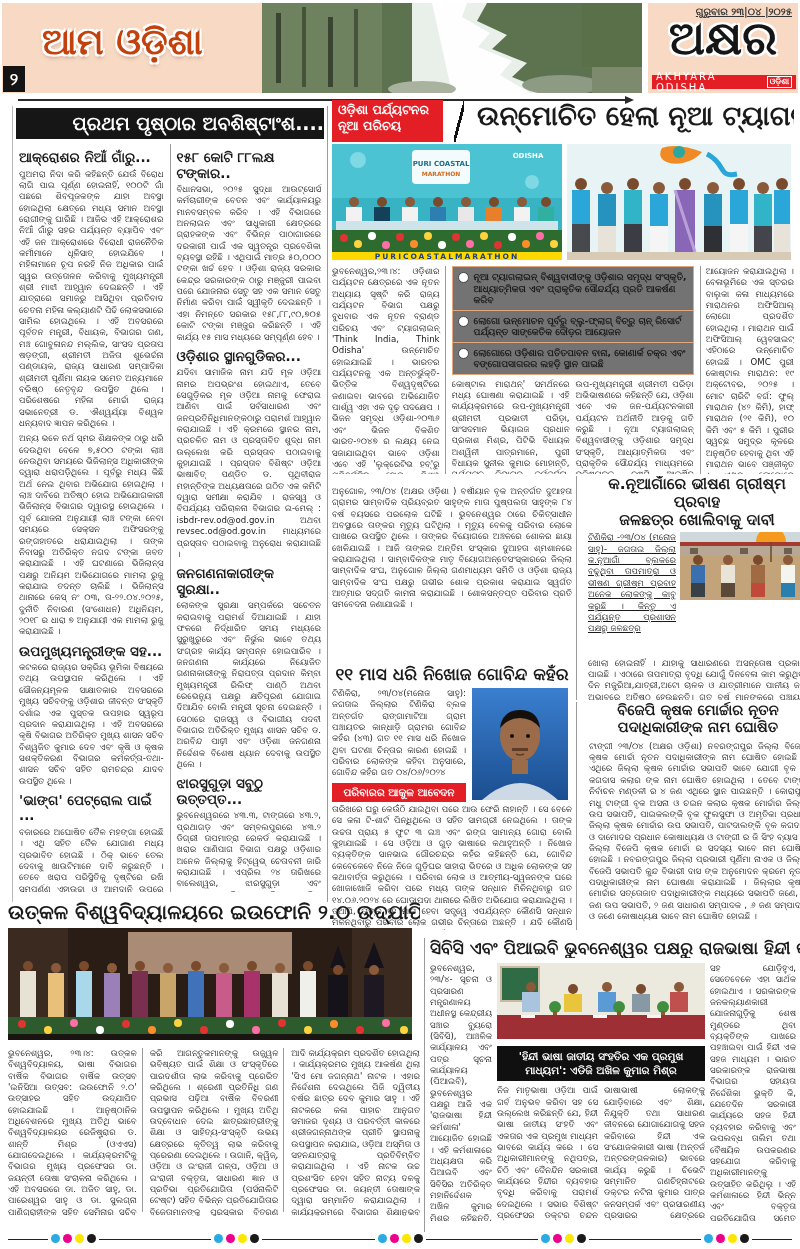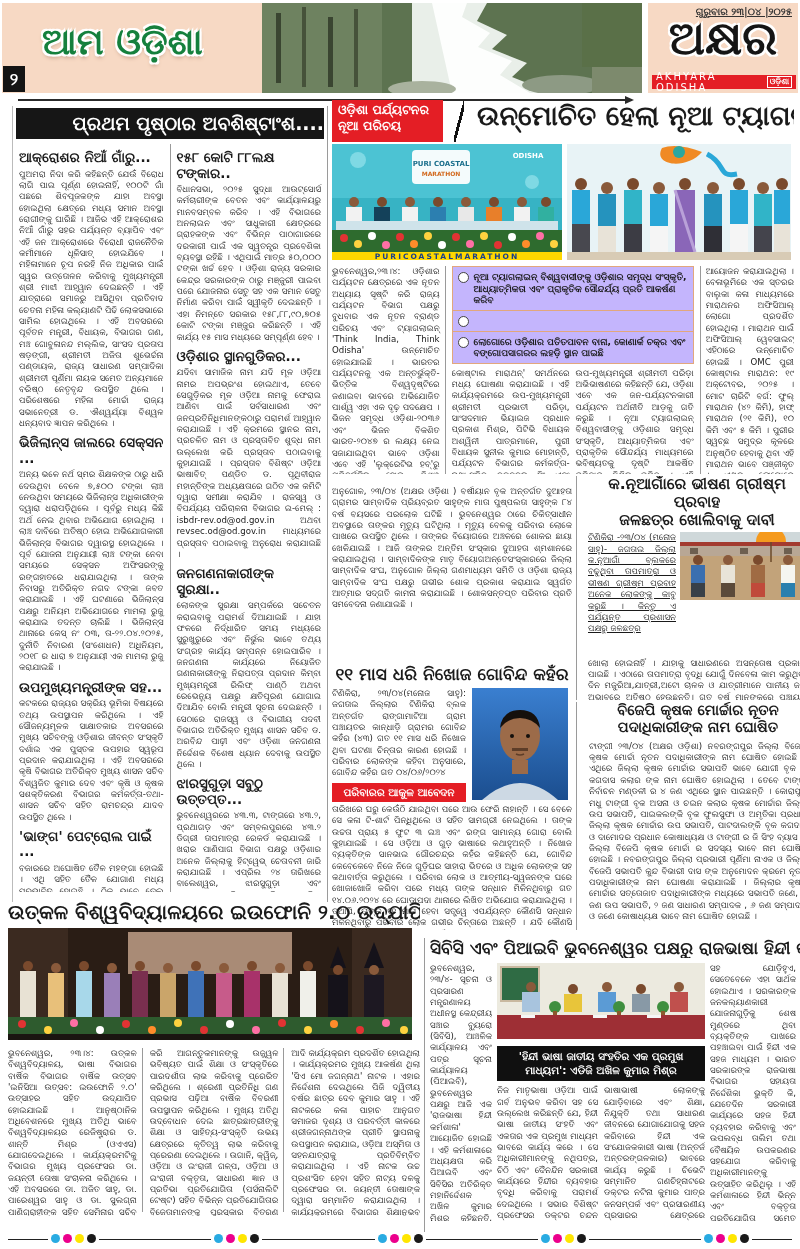--- a/index.html
+++ b/index.html
@@ -2,21 +2,21 @@
 <html><head>
 <meta charset="utf-8">
 <style>
   html,body{margin:0;padding:0;background:#fff;}
   .page{position:relative;width:800px;height:1249px;background:#fff;
         font-family:"DejaVu Sans",sans-serif;color:#1a1a1a;overflow:hidden;}
 
   
   .mast-banner{position:absolute;top:3px;left:2px;width:640px;height:90px;
                background:#f7d9c4;overflow:hidden;}
-  .section-title{position:absolute;left:34px;top:18px;font-size:36px;font-weight:bold;color:#15803d;
+  .section-title{position:absolute;left:34px;top:18px;font-size:36px;font-weight:bold;color:#c2410c;
                  text-shadow:-2px -2px 0 #fff,2px -2px 0 #fff,-2px 2px 0 #fff,2px 2px 0 #fff,0 3px 4px #b9937e;padding-left:6px;}
   .waterfall{position:absolute;right:0;top:0;}
   .pageno{position:absolute;left:1px;bottom:1px;width:22px;height:26px;background:#141414;color:#fff;
           font-size:17px;font-weight:bold;display:flex;align-items:center;justify-content:center;}
   .brand-block{position:absolute;top:3px;left:648px;width:150px;height:90px;background:#f7d9c4;}
   .brand-date{position:absolute;top:3px;right:6px;font-size:10px;font-weight:bold;color:#333;text-decoration:underline;}
   .brand-name{position:absolute;top:8px;left:0;width:100%;text-align:center;font-size:46px;font-weight:bold;color:#151515;
               text-shadow:-2px -2px 0 #fff,2px -2px 0 #fff,-2px 2px 0 #fff,2px 2px 0 #fff;}
   .brand-band{position:absolute;bottom:4px;left:4px;right:2px;height:14px;background:#e41e25;
               display:flex;align-items:center;gap:4px;padding:0 4px;}
@@ -44,21 +44,21 @@
   .lead-head{display:flex;align-items:stretch;height:42px;margin-bottom:2px;gap:11px;}
   .kicker{background:#e41e25;color:#fff;font-weight:bold;font-size:12.5px;line-height:1.25;
           padding:2px 6px;width:118px;}
   .slash{width:12px;background:linear-gradient(105deg,transparent 46%,#111 46%,#111 60%,transparent 60%);}
   .lead-hl{font-size:27px;font-weight:bold;line-height:1.0;margin:2px 0 0 2px;white-space:nowrap;overflow:hidden;}
   .lead-photos{display:flex;gap:5px;height:118px;margin-bottom:4px;}
   .lead-body{display:flex;gap:6px;height:208px;overflow:hidden;}
   .lcol1{width:112px;overflow:hidden;}
   .lmid{width:252px;overflow:hidden;}
   .lcol4{width:92px;overflow:hidden;border-left:1px solid #9a9a9a;padding-left:5px;}
-  .bulletbox{background:#c4b5fd;border:1px solid #e2a77d;margin-bottom:4px;}
+  .bulletbox{background:#737373;border:1px solid #e2a77d;margin-bottom:4px;}
   .brow{display:flex;gap:5px;padding:4px 5px;border-bottom:1px solid #e2a77d;}
   .brow:last-child{border-bottom:none;}
   .bdot{flex:0 0 9px;width:9px;height:9px;border:1.5px solid #444;border-radius:50%;background:#fff;margin-top:1px;}
   .btext{font-size:9.2px;font-weight:bold;line-height:1.25;text-align:left;}
   .lmid-cols{display:flex;gap:6px;overflow:hidden;}
   .lmid-cols p{width:50%;}
 
   
   .art-matru{position:absolute;left:332px;top:486px;width:240px;height:176px;overflow:hidden;}
   .art-matru h2{font-size:20px;font-weight:bold;text-align:center;margin:0 0 4px;}
@@ -138,21 +138,20 @@
     </div>
     <div class="rule-arrow"></div>
   </header>
 
   <aside class="leftblock">
     <div class="lb-banner">ପ୍ରଥମ ପୃଷ୍ଠାର ଅବଶିଷ୍ଟାଂଶ....</div>
     <div class="lb-cols">
       <div class="lb-col colrule">
         <h3 class="art">ଆକ୍ରୋଶର ନିଆଁ ଗାଁରୁ...</h3>
         <p class="body">ପୁଅମରା ନିଦା କରି କହିଛନ୍ତି ଯେଉଁ ବିରୋଧ ଲାଗି ପାଇ ପୂର୍ଣ୍ଣ ହୋଇନାହିଁ, ୧୦୦ଟି ଗାଁ ପଛରେ ଶିବପୂଜକଙ୍କ ଯାହା ଅବସ୍ଥା ହୋଇଥିଲା କ୍ଷେତ୍ରେ ମଧ୍ୟ ସମାନ ଅବସ୍ଥା ରୋଗୀଙ୍କୁ ଘାରିଛି । ଆଜିର ଏହି ଆକ୍ରୋଶର ନିଆଁ ଗାଁରୁ ସହର ପର୍ଯ୍ୟନ୍ତ ବ୍ୟାପିବ ଏବଂ ଏହି ଜନ ଆକ୍ରୋଶରେ ବିରୋଧୀ ରାଜନୈତିକ କର୍ମୀମାନେ ଧୂଳିସାତ୍ ହୋଇଯିବେ । ମହିଳାମାନେ ଚୂପ ନରହି ନିଜ ଅଧିକାର ପାଇଁ ସ୍ୱର ଉତ୍ତୋଳନ କରିବାକୁ ମୁଖ୍ୟମନ୍ତ୍ରୀ ଶ୍ରୀ ମାଝୀ ଆହ୍ୱାନ ଦେଇଛନ୍ତି । ଏହି ଯାତ୍ରାରେ ସମାଜରୁ ଆସିଥିବା ପ୍ରତିବାଦ ଚେତନା ମହିଳା କଲ୍ୟାଣଟି ପିଢି ଲୋକସଭାରେ ସାମିଲ ହୋଇଥିଲେ । ଏହି ଅବସରରେ ପୂର୍ବତନ ମନ୍ତ୍ରୀ, ବିଧାୟକ, ବିଭାଗର ଗଣ, ମଞ୍ଚ ଗୋବୁଳାନନ୍ଦ ମଲ୍ଲିକ, ସାଂସଦ ପ୍ରତାପ ଷଡ଼ଙ୍ଗୀ, ଶ୍ରୀମତୀ ଅଜିତା ଶୁଭେର୍ଚ୍ଚନା ପଣ୍ଡାୟକ, ରାଜ୍ୟ ସାଧାରଣ ସମ୍ପାଦିକା ଶ୍ରୀମତୀ ପୂର୍ଣିମା ନାୟକ ସମେତ ଅନ୍ୟମାନେ ବରିଷ୍ଠ ନେତୃବୃନ୍ଦ ଉପସ୍ଥିତ ଥିଲେ । ପରିଶେଷରେ ମହିଳା ମୋର୍ଚ୍ଚା ରାଜ୍ୟ ସଭାନେତ୍ରୀ ଡ. ଐଶ୍ୱର୍ଯ୍ୟା ବିଶ୍ୱଳ ଧନ୍ୟବାଦ ଜ୍ଞାପନ କରିଥିଲେ ।</p>
-        <h3 class="art">ଭିଜିଲାନ୍ସ ଜାଲରେ ସେକ୍ସନ ...</h3>
         <p class="body">ଅନ୍ୟ ଭଳେ ନର୍ଥ ସ୍ମର ଶିକ୍ଷକଙ୍କ ଠାରୁ ଧରି ଦେଉଥିବା ବେଳେ ୭,୫୦୦ ଟଙ୍କା ଲାଞ୍ଚ ନେଉଥିବା ସମୟରେ ଭିଜିଲାନ୍ସ ଅଧିକାରୀଙ୍କ ଦ୍ୱାରା ଧରାପଡ଼ିଥିଲେ । ପୂର୍ବରୁ ମଧ୍ୟ କିଛି ଅର୍ଥ ନେଇ ଥିବାର ଅଭିଯୋଗ ହୋଇଥିଲା । ଲାଞ୍ଚ ଦାବିରେ ଅତିଷ୍ଠ ହୋଇ ଅଭିଯୋଗକାରୀ ଭିଜିଲାନ୍ସ ବିଭାଗର ଦ୍ୱାରସ୍ଥ ହୋଇଥିଲେ । ପୂର୍ବ ଯୋଜନା ଅନୁଯାୟୀ ଲାଞ୍ଚ ଟଙ୍କା ନେବା ସମୟରେ ସେକ୍ସନ ଅଫିସରଙ୍କୁ ରଙ୍ଗହାତରେ ଧରାଯାଇଥିଲା । ତାଙ୍କ ନିବାସରୁ ଅତିରିକ୍ତ ନଗଦ ଟଙ୍କା ଜବତ କରାଯାଇଛି । ଏହି ଘଟଣାରେ ଭିଜିଲାନ୍ସ ପକ୍ଷରୁ ଅନିୟମ ଅଭିଯୋଗରେ ମାମଲା ରୁଜୁ କରାଯାଇ ତଦନ୍ତ ଚାଲିଛି । ଭିଜିଲାନ୍ସ ଥାନାରେ କେସ୍ ନଂ ୦୩, ତା-୨୨.୦୪.୨୦୨୫, ଦୁର୍ନୀତି ନିବାରଣ (ସଂଶୋଧନ) ଅଧିନିୟମ, ୨୦୧୮ ର ଧାରା ୭ ଅନୁଯାୟୀ ଏକ ମାମଲା ରୁଜୁ କରାଯାଇଛି ।</p>
         <h3 class="art">ଉପମୁଖ୍ୟମନ୍ତ୍ରୀଙ୍କ ସହ...</h3>
         <p class="body">କଟକରେ ରାଜ୍ୟର ସକ୍ରିୟ ଭୂମିକା ବିଷୟରେ ତଥ୍ୟ ଉପସ୍ଥାପନ କରିଥିଲେ । ଏହି ସୌଜନ୍ୟମୂଳକ ସାକ୍ଷାତକାର ଅବସରରେ ମୁଖ୍ୟ ସଚିବଙ୍କୁ ଓଡ଼ିଶାର ଜୀବନ୍ତ ସଂସ୍କୃତି ଦର୍ଶାଇ ଏକ ପୁସ୍ତକ ଉପହାର ସ୍ୱରୂପ ପ୍ରଦାନ କରାଯାଇଥିଲା । ଏହି ଅବସରରେ କୃଷି ବିଭାଗର ଅତିରିକ୍ତ ମୁଖ୍ୟ ଶାସନ ସଚିବ ବିଶ୍ୱଜିତ କୁମାର ଦେବ ଏବଂ କୃଷି ଓ କୃଷକ ସଶକ୍ତିକରଣ ବିଭାଗର କର୍ମକର୍ତ୍ତା-ତଥା-ଶାସନ ସଚିବ ସହିତ ରାମଚନ୍ଦ୍ର ଯାଦବ ଉପସ୍ଥିତ ଥିଲେ ।</p>
         <h3 class="art">'ଭାଙ୍ଗ' ପେଟ୍ରୋଲ ପାଇଁ ...</h3>
         <p class="body">ବଜାରରେ ଅଘୋଷିତ ତୈଳ ମହଙ୍ଗା ହୋଇଛି । ଏଥି ସହିତ ତୈଳ ଯୋଗାଣ ମଧ୍ୟ ପ୍ରଭାବିତ ହୋଇଛି । ଠିକ୍ ଭାବେ ତେଲ ଦେବାକୁ ଖାଉଟିମାନେ ଦାବି କରୁଛନ୍ତି । ତେବେ ଖରାପ ପରିସ୍ଥିତିକୁ ଦୃଷ୍ଟିରେ ରଖି ସମ୍ପୂର୍ଣ୍ଣ ଏହାଉଚ୍ଚା ଓ ଆମଦାନି ଉପରେ ନିର୍ଭରଶୀଳତା ଦୂର କରିବା ପାଇଁ ଦେଶରେ ଭାଙ୍ଗ ପେଟ୍ରୋଲ ବିକ୍ରି କରିବାକୁ ସରକାର ଚାହୁଁଛନ୍ତି । ଇ୨୦ ପେଟ୍ରୋଲ ପର୍ଯ୍ୟାୟରୁ ଆସିଥିଲା । କିନ୍ତୁ ଖୁବ୍‌ଶୀଘ୍ର ଭାଙ୍ଗ ପେଟ୍ରୋଲ ଆସିବାକୁ ବଜାର ଚାହୁଁଛନ୍ତି । ସେଥିପାଇଁ ଦେଶରେ ଭିନ୍ନଭିନ୍ନ ପ୍ରସ୍ତୁତ ହୋଇପାରିନାହିଁ । ପେଟ୍ରୋଲରେ ଅଧିକ ଇଥାନଲ ମିଶାଇବା ଯୋଗୁଁ ଇଂଜିନ ଖରାପ ହେଉଥିବା ଅଭିଯୋଗ ହେଉଛି । ତେଣୁ ସଠିକ୍ ପରିମାଣ ଓ ଗୁଣବତ୍ତାର ମିଶା ପେଟ୍ରୋଲ ବିକ୍ରି କରିବାକୁ ଦାବି ହେଉଛି ।</p>
       </div>
       <div class="lb-col">
         <h3 class="art">୧୫୮ କୋଟି ୮୮ଲକ୍ଷ ଟଙ୍କାର..</h3>
         <p class="body">ବିଧାନସଭା, ୨୦୨୫ ସୁଦ୍ଧା ଆଉଟ୍‌ସୋର୍ସ କର୍ମଚାରୀଙ୍କ ବେତନ ଏବଂ କାର୍ଯ୍ୟାଳୟରୁ ମାନବସମ୍ବଳ କରିବ । ଏହି ବିଭାଗରେ ଅନଲାଇନ ଏବଂ ସାଧୁକାରୀ କ୍ଷେତ୍ରରେ ଗ୍ରାହକଙ୍କ ଏବଂ ବିଭିନ୍ନ ପାଠାଗାରରେ ଦରକାରୀ ପାଇଁ ଏକ ସ୍ୱତନ୍ତ୍ର ପ୍ରବେଶିକା ବ୍ୟବସ୍ଥା ରହିଛି । ଏଥିପାଇଁ ମାତ୍ର ୫୦,୦୦୦ ଟଙ୍କା ଖର୍ଚ୍ଚ ହେବ । ଓଡ଼ିଶା ରାଜ୍ୟ ସରକାର କେନ୍ଦ୍ର ସରକାରଙ୍କ ଠାରୁ ମଞ୍ଜୁରୀ ପାଇବା ପରେ ଯୋଜନାର ସେତୁ ସହ ଏକ ସମାନ ସେତୁ ନିର୍ମାଣ କରିବା ପାଇଁ ସ୍ୱୀକୃତି ଦେଇଛନ୍ତି । ଏହା ନିମନ୍ତେ ସରକାର ୧୫୮,୮୮,୯୦,୭୦୫ କୋଟି ଟଙ୍କା ମଞ୍ଜୁର କରିଛନ୍ତି । ଏହି କାର୍ଯ୍ୟ ୧୫ ମାସ ମଧ୍ୟରେ ସମ୍ପୂର୍ଣ୍ଣ ହେବ ।</p>
         <h3 class="art">ଓଡ଼ିଶାର ସ୍ଥାନଗୁଡିକର...</h3>
@@ -271,20 +270,21 @@
         <p class="body">ଭୁବନେଶ୍ୱର,୨୩।୪: ଓଡ଼ିଶାର ପର୍ଯ୍ୟଟନ କ୍ଷେତ୍ରରେ ଏକ ନୂତନ ଅଧ୍ୟାୟ ସୃଷ୍ଟି କରି ରାଜ୍ୟ ପର୍ଯ୍ୟଟନ ବିଭାଗ ପକ୍ଷରୁ ବୁଧବାର ଏକ ନୂତନ ବ୍ରାଣ୍ଡ ପରିଚୟ ଏବଂ ଟ୍ୟାଗଲାଇନ୍ 'Think India, Think Odisha' ଉନ୍ମୋଚିତ ହୋଇଯାଇଛି । ଭାରତର ପର୍ଯ୍ୟଟନକୁ ଏକ ଅନ୍ତର୍ଭୁକ୍ତି-ଭିତ୍ତିକ ବିଶ୍ୱଦୃଷ୍ଟିରେ ଜଣାଇବା ଭାବରେ ଅଭିଯୋଜିତ ପାର୍ଶ୍ୱ ଏହା ଏକ ଦୃଢ଼ ପଦକ୍ଷେପ । ଭିଜନ ସମୃଦ୍ଧ ଓଡ଼ିଶା-୨୦୩୬ ଏବଂ ଭିଜନ ବିକଶିତ ଭାରତ-୨୦୪୭ ର ଲକ୍ଷ୍ୟ ନେଇ ସଜାଯାଇଥିବା ଭାବେ ଓଡ଼ିଶା ଏବେ ଏହି 'ଲୁକ୍ରେଟିଭ ହବ୍'ରୁ ପରିବର୍ତ୍ତିତ ହୋଇ ବିଶ୍ୱ ପର୍ଯ୍ୟଟନ ମାନଚିତ୍ରରେ ଏକ ପର୍ଯ୍ୟଟନ ହବ୍ ଭାବେ ଉଭା ହୋଇଛି । ଏହି ଅବସରରେ ପୁରୀର ଚାନ୍ ରିସୋର୍ଟ ଆଉ ସାଠାରେ ଆୟୋଜିତ ଏକ ବର୍ଣ୍ଣାଢ୍ୟ କାର୍ଯ୍ୟକ୍ରମରେ 'OMC ପୁରୀ</p>
       </div>
       <div class="lmid">
         <div class="bulletbox">
           <div class="brow">
             <span class="bdot"></span>
             <span class="btext">ନୂଆ ଟ୍ୟାଗଲାଇନ୍ ବିଶ୍ୱବାସୀଙ୍କୁ ଓଡ଼ିଶାର ସମୃଦ୍ଧ ସଂସ୍କୃତି, ଆଧ୍ୟାତ୍ମିକତା ଏବଂ ପ୍ରାକୃତିକ ସୌନ୍ଦର୍ଯ୍ୟ ପ୍ରତି ଆକର୍ଷଣ କରିବ</span>
           </div>
           <div class="brow">
             <span class="bdot"></span>
+            <span class="btext">ଲୋଗୋ ଉନ୍ମୋଚନ ପୂର୍ବରୁ ବ୍ଲୁ-ଫ୍ଲାଗ୍ ବିଚ୍‌ରୁ ଚାନ୍ ରିସୋର୍ଟ ପର୍ଯ୍ୟନ୍ତ ସାଙ୍କେତିକ ଦୌଡ଼ର ଆୟୋଜନ</span>
           </div>
           <div class="brow">
             <span class="bdot"></span>
             <span class="btext">ଲୋଗୋରେ ଓଡ଼ିଶାର ପତିତପାବନ ବାନା, କୋଣାର୍କ ଚକ୍ର ଏବଂ ବଙ୍ଗୋପସାଗରର ଲହଡ଼ି ସ୍ଥାନ ପାଇଛି</span>
           </div>
         </div>
         <div class="lmid-cols">
           <p class="body">କୋଷ୍ଟାଲ ମାରାଥନ୍' ସମର୍ଥନରେ ମଧ୍ୟ ଘୋଷଣା କରାଯାଇଛି । ଏହି କାର୍ଯ୍ୟକ୍ରମରେ ଉପ-ମୁଖ୍ୟମନ୍ତ୍ରୀ ଶ୍ରୀମତୀ ପ୍ରଭାତୀ ପରିଡ଼ା, ସାଂସଦମାନ ଭିୟାଇଜ ପ୍ରଧାନ ପ୍ରକାଶ ମିଶ୍ର, ପିଟିଭି ବିଧାୟକ ଅଶ୍ୱିନୀ ପାତ୍ରମାନେ, ପୁରୀ ବିଧାୟକ ସୁନୀଲ କୁମାର ମୋହାନ୍ତି, ପର୍ଯ୍ୟଟନ ବିଭାଗର କର୍ମକର୍ତ୍ତା-ତଥା-ସଚିବ ବଳବନ୍ତ ସିଂ ଏବଂ ଅନ୍ୟାନ୍ୟ ବରିଷ୍ଠ ଅଧିକାରୀ ଓ ବିଶିଷ୍ଟ ବ୍ୟକ୍ତିମାନେ ଯୋଗ ଦେଇଥିଲେ । ମାନଙ୍କର</p>
           <p class="body">ଉପ-ମୁଖ୍ୟମନ୍ତ୍ରୀ ଶ୍ରୀମତୀ ପରିଡ଼ା ଅଭିଭାଷଣରେ କହିଛନ୍ତି ଯେ, ଓଡ଼ିଶା ଏବେ ଏକ ଜନ-ପର୍ଯ୍ୟଟନକାରୀ ପର୍ଯ୍ୟଟନ ଅର୍ଥନୀତି ଆଡ଼କୁ ଗତି କରୁଛି । ନୂଆ ଟ୍ୟାଗଲାଇନ୍ ବିଶ୍ୱବାସୀଙ୍କୁ ଓଡ଼ିଶାର ସମୃଦ୍ଧ ସଂସ୍କୃତି, ଆଧ୍ୟାତ୍ମିକତା ଏବଂ ପ୍ରାକୃତିକ ସୌନ୍ଦର୍ଯ୍ୟ ମାଧ୍ୟମରେ ଭବିଷ୍ୟତକୁ ଦୃଷ୍ଟି ଆକର୍ଷିତ କରିବାକୁ ନିଶ୍ଚିତ କରିବ । ଏହି ଅବସରରେ ଲୋଗୋ ଉନ୍ମୋଚନ ପୂର୍ବରୁ ବ୍ଲୁ-ଫ୍ଲାଗ୍ ବିଚ୍ ଠାରୁ ଚାନ୍ ରିସୋର୍ଟ ପର୍ଯ୍ୟନ୍ତ ଏକ ସାଙ୍କେତିକ ଦୌଡ଼ର</p>
         </div>

